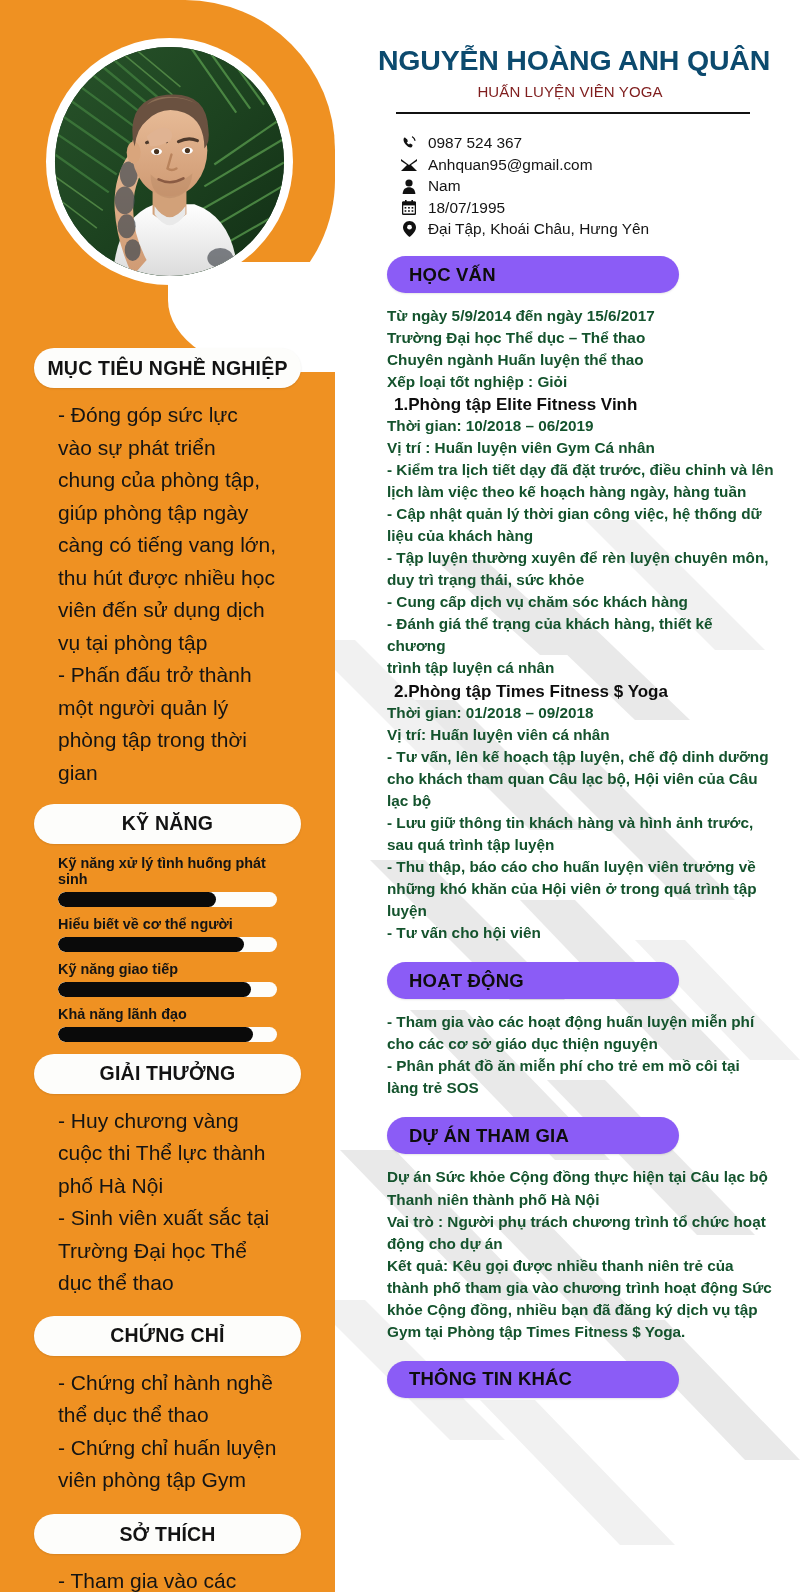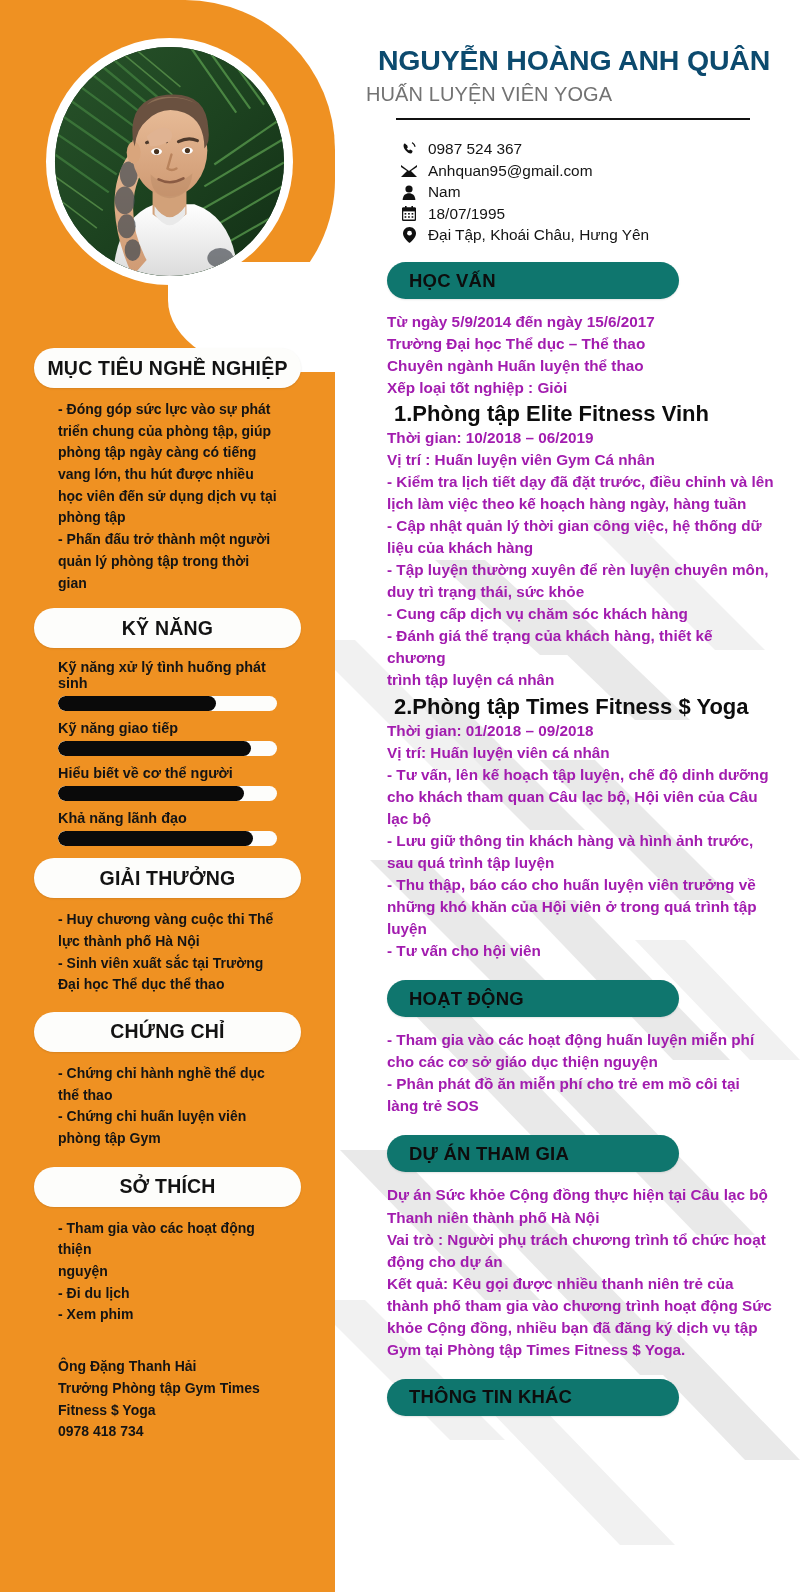--- a/index.html
+++ b/index.html
@@ -83,24 +83,24 @@
   }
   .pill-white span {
     font-size: 19.5px;
     font-weight: bold;
     color: #131313;
     letter-spacing: .2px;
     white-space: nowrap;
   }
   .side-block { padding: 0 24px; }
   .side-text {
-    font-size: 14px;
+    font-size: 21px;
     line-height: 1.55;
     color: #141414;
-    font-weight: bold;
+    font-weight: normal;
     white-space: pre-line;
   }
 
   
   .skill { margin-bottom: 9px; }
   .skill-name {
     font-size: 14.4px;
     font-weight: bold;
     color: #141414;
     margin-bottom: 5px;
@@ -140,22 +140,23 @@
   .name {
     font-size: 28.5px;
     font-weight: bold;
     color: #0c4a6e;
     letter-spacing: -0.2px;
     text-align: center;
     white-space: nowrap;
     margin-left: -6px;
   }
   .role {
-    font-size: 20px;
-    color: #737373;
+    font-size: 15px;
+    color: #7f1d1d;
+    text-align: center;
     margin-top: 6px;
     letter-spacing: .1px;
     margin-left: -14px;
   }
   .rule {
     height: 2px;
     background: #111;
     margin: 12px 24px 0 16px;
   }
 
@@ -171,48 +172,48 @@
     flex: 0 0 20px;
     display: flex;
     align-items: center;
     justify-content: center;
     margin-right: 9px;
   }
   .cicon svg { display: block; }
 
   
   .pill-orange {
-    background: #0f766e;
+    background: #8b5cf6;
     border-radius: 20px;
     height: 37px;
     display: flex;
     align-items: center;
     padding-left: 22px;
     margin: 18px 0 12px 7px;
     width: 292px;
     box-shadow: 0 1px 2px rgba(0,0,0,.10);
   }
   .pill-orange span {
     font-size: 18.5px;
     font-weight: bold;
     color: #0d0d0d;
     letter-spacing: .2px;
     white-space: nowrap;
   }
   .main-text {
     font-size: 15.3px;
     line-height: 1.44;
-    color: #a21caf;
+    color: #14532d;
     font-weight: bold;
     white-space: pre-line;
     padding-left: 7px;
   }
   .main-text.reg { font-weight: bold; }
   .job-title {
-    font-size: 22px;
+    font-size: 17px;
     font-weight: bold;
     color: #0d0d0d;
     padding-left: 14px;
     margin-top: 2px;
   }
 </style>
 </head>
 <body>
 
 <div id="cv">
@@ -330,29 +331,29 @@
         <span>KỸ NĂNG</span>
       </div>
       <div class="side-block">
         <div class="skill">
           <div class="skill-name">Kỹ năng xử lý tình huống phát sinh</div>
           <div class="skill-track">
             <div class="skill-fill" style="width:72%"></div>
           </div>
         </div>
         <div class="skill">
+          <div class="skill-name">Hiểu biết về cơ thể người</div>
+          <div class="skill-track">
+            <div class="skill-fill" style="width:85%"></div>
+          </div>
+        </div>
+        <div class="skill">
           <div class="skill-name">Kỹ năng giao tiếp</div>
           <div class="skill-track">
             <div class="skill-fill" style="width:88%"></div>
-          </div>
-        </div>
-        <div class="skill">
-          <div class="skill-name">Hiểu biết về cơ thể người</div>
-          <div class="skill-track">
-            <div class="skill-fill" style="width:85%"></div>
           </div>
         </div>
         <div class="skill">
           <div class="skill-name">Khả năng lãnh đạo</div>
           <div class="skill-track">
             <div class="skill-fill" style="width:89%"></div>
           </div>
         </div>
       </div>
     </div>

